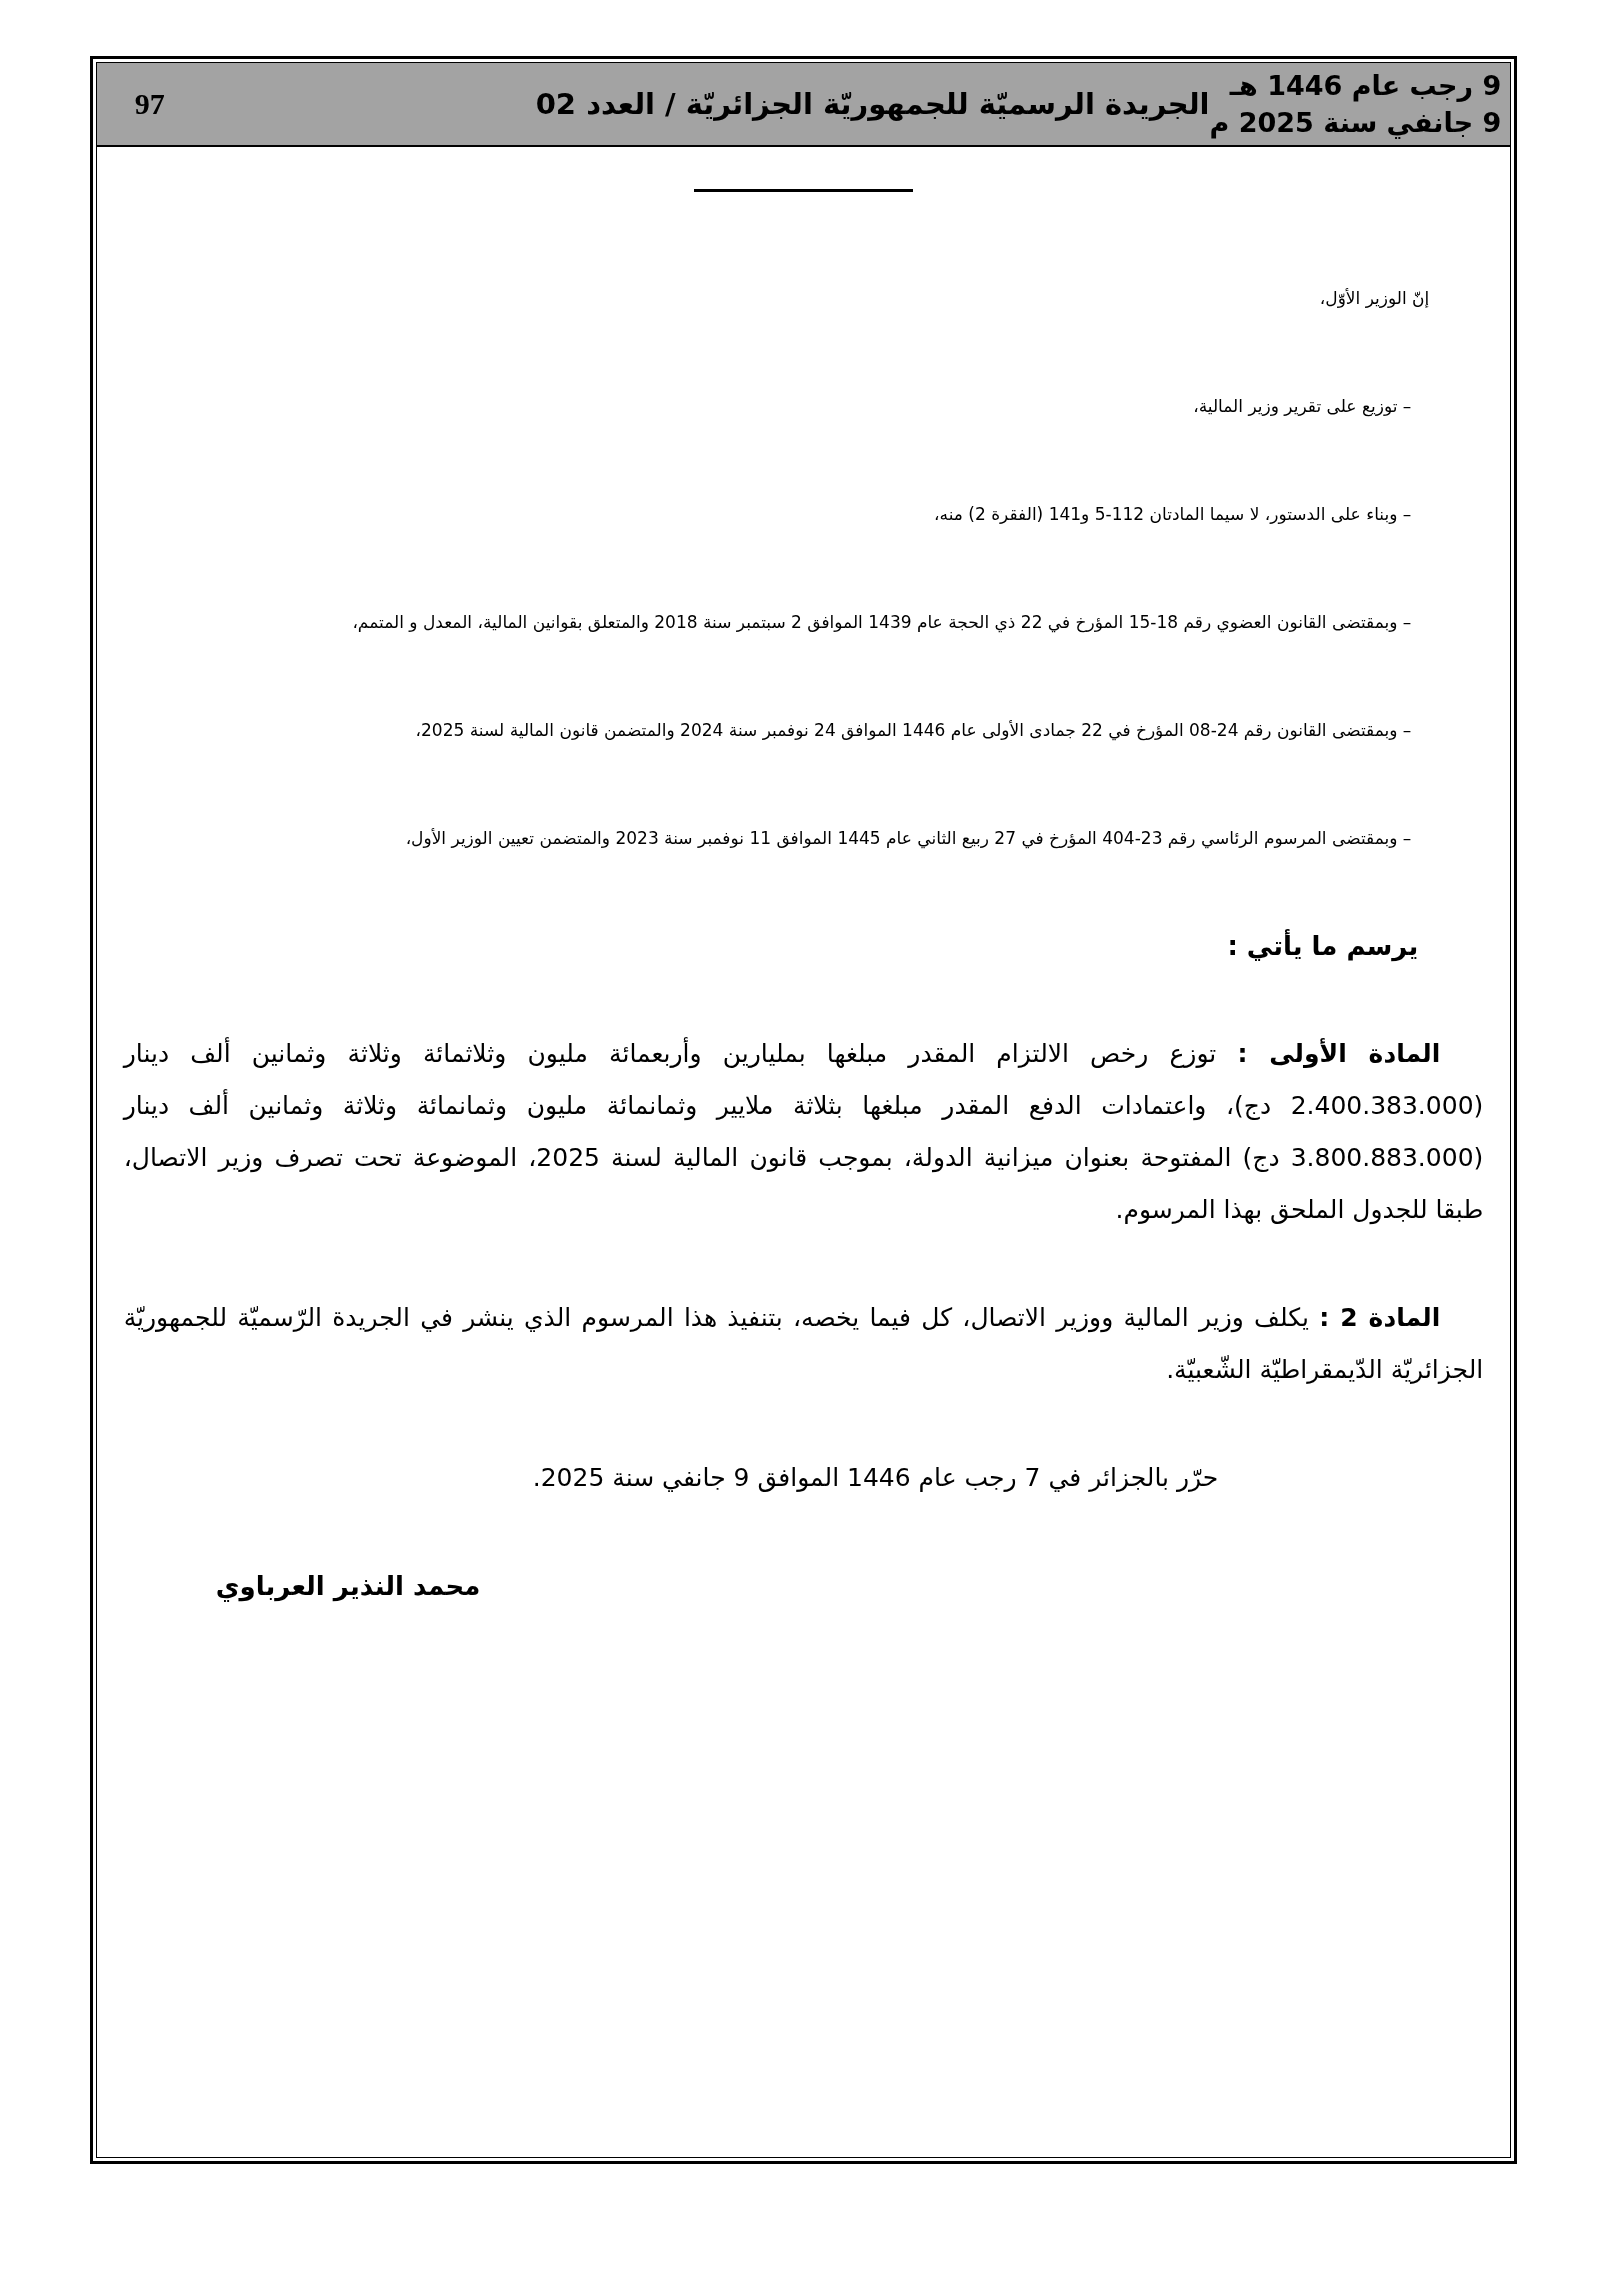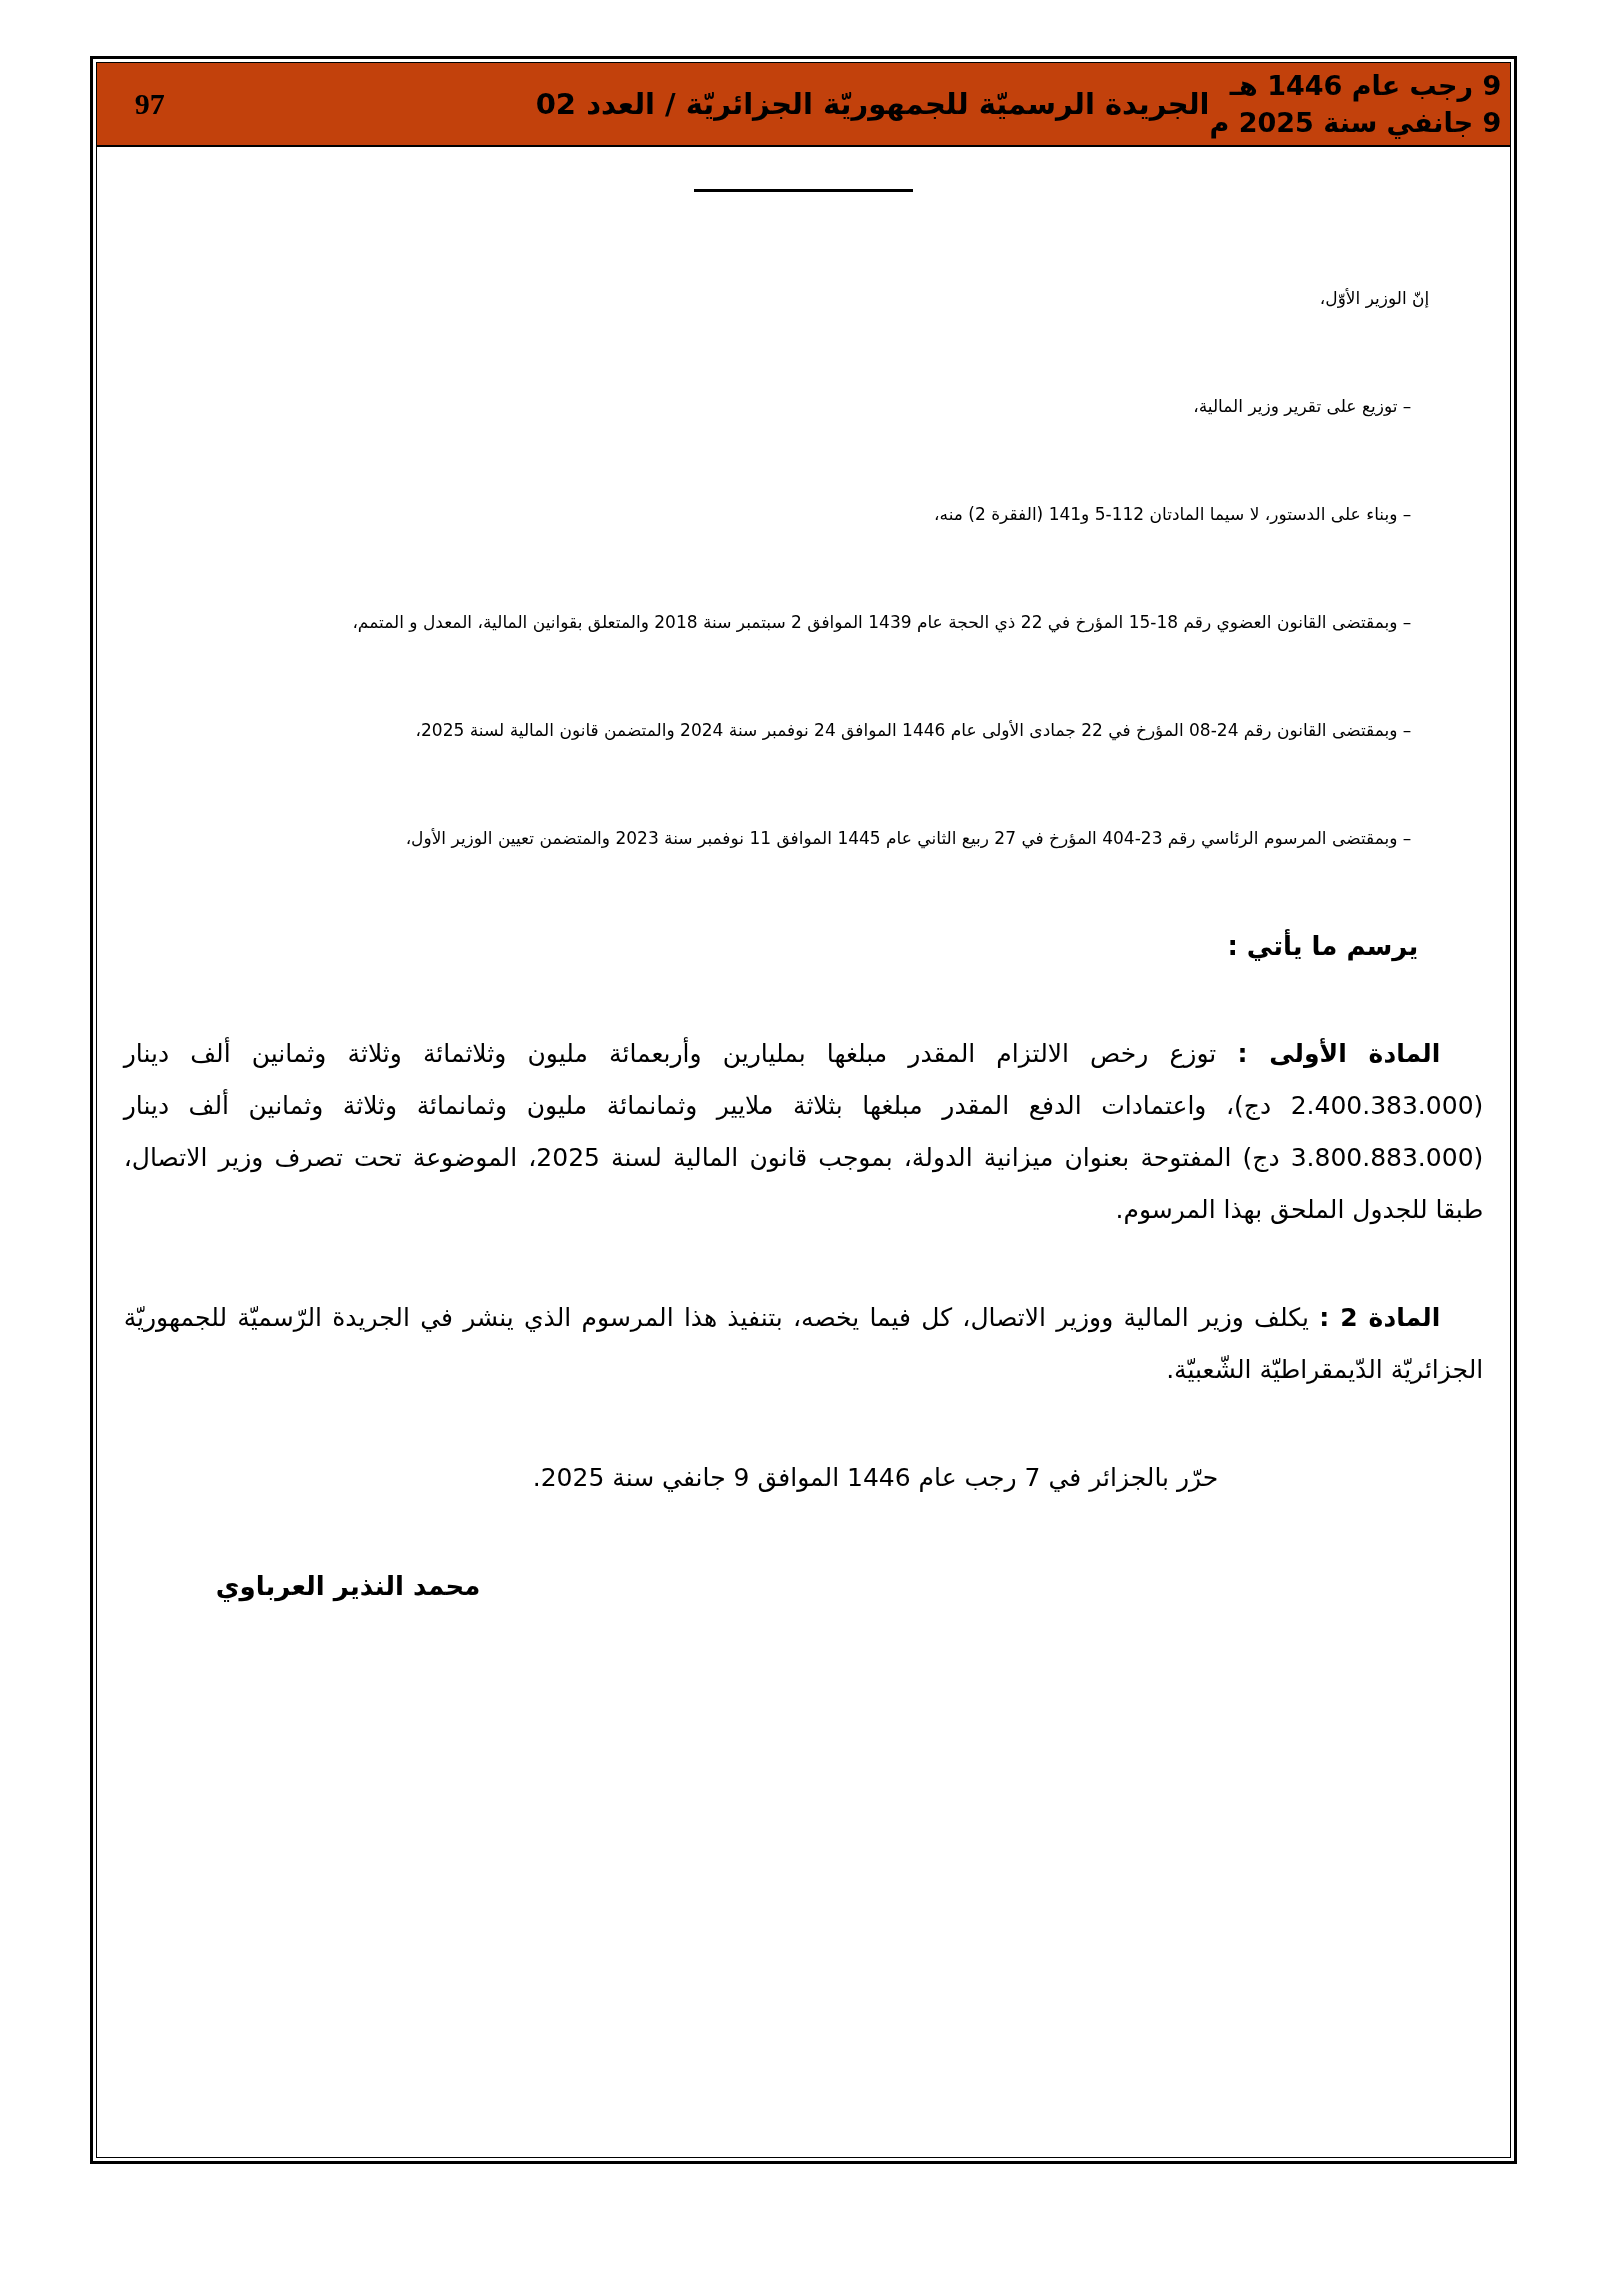--- a/index.html
+++ b/index.html
@@ -23,21 +23,21 @@
   .frame-inner {
     width: 100%; height: 100%;
     border: 1.8px solid #000;
     overflow: hidden;
   }
 
   
   .band {
     display: flex; align-items: center;
     height: 84px;
-    background: #c2410c;
+    background: #a3a3a3;
     border-bottom: 2.7px solid #000;
     direction: rtl;
   }
   .band-dates {
     flex: 0 0 auto;
     text-align: right;
     padding-right: 9px;
     font-weight: bold;
     font-size: 27px;
     line-height: 37px;

